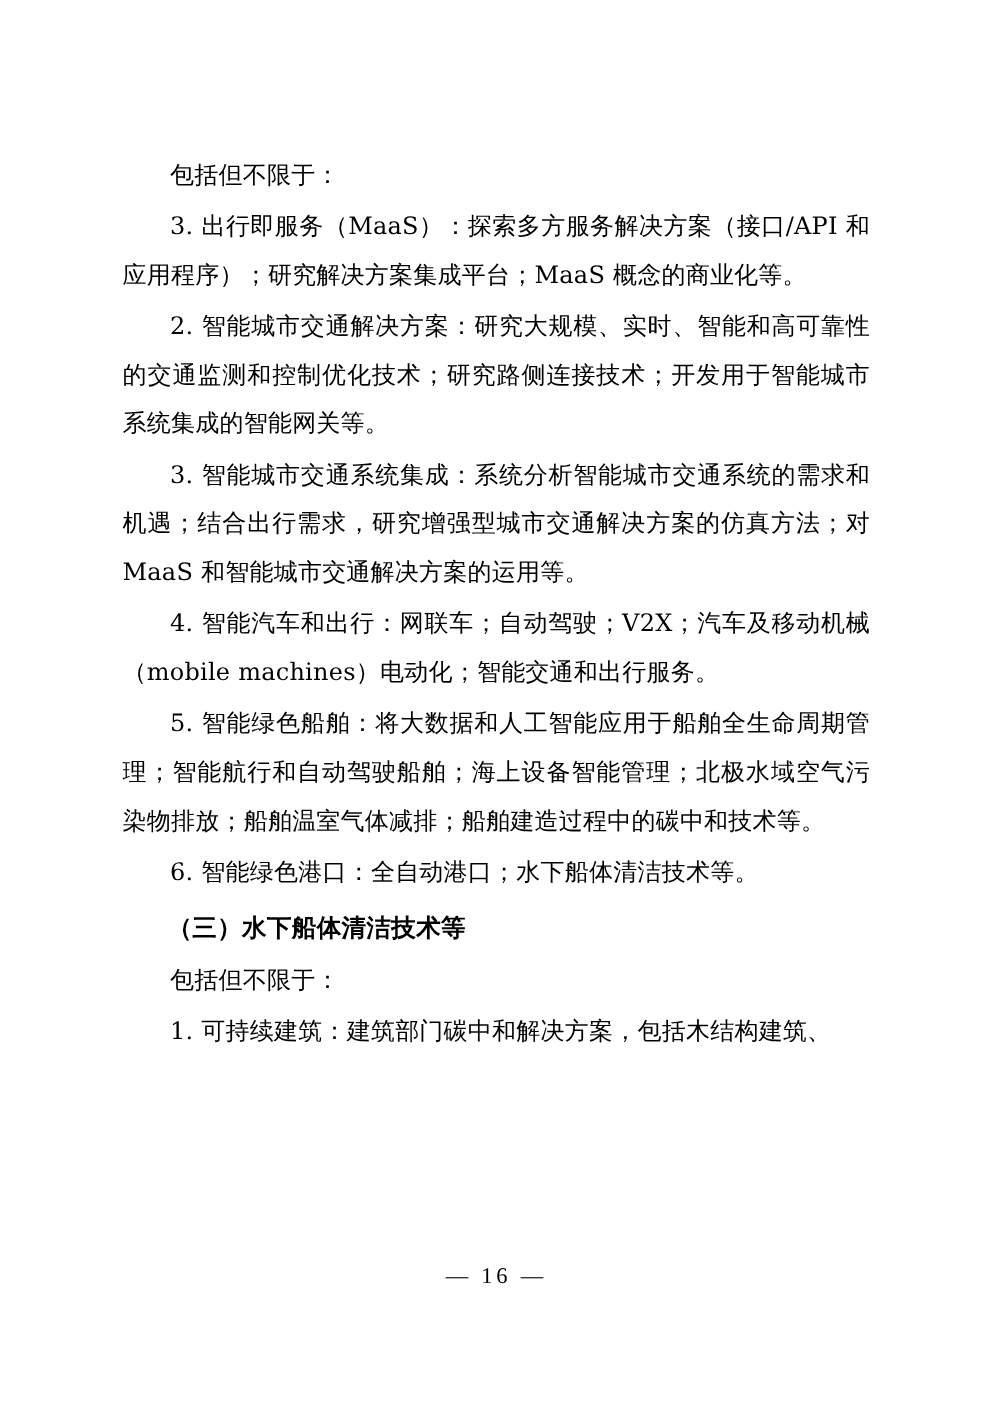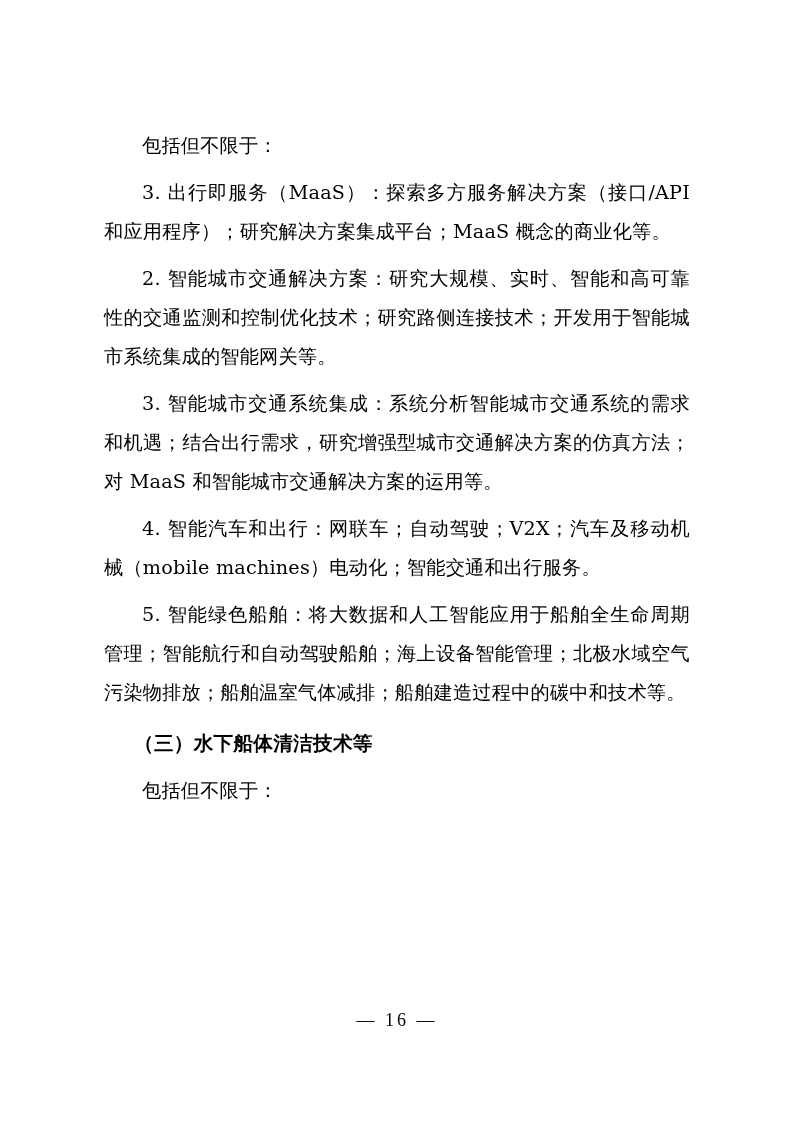--- a/index.html
+++ b/index.html
@@ -30,21 +30,21 @@
   }
   .heading {
     font-weight: bold;
     font-size: 19.6px;
     line-height: 39px;
     margin: 0 0 2px 0;
     text-indent: 38px;
     letter-spacing: 0.3px;
   }
   .para {
-    margin: 8px;
+    margin: 2px;
     text-indent: 38px;
   }
   .para.list {
     text-indent: 38px;
   }
   .footer {
     position: absolute;
     left: 0;
     right: 0;
     bottom: 92px;
@@ -61,24 +61,26 @@
 
 <div class="page">
 
   <div class="section">
     <p class="body-text para">包括但不限于：</p>
     <p class="body-text para list">3. 出行即服务（MaaS）：探索多方服务解决方案（接口/API 和应用程序）；研究解决方案集成平台；MaaS 概念的商业化等。</p>
     <p class="body-text para list">2. 智能城市交通解决方案：研究大规模、实时、智能和高可靠性的交通监测和控制优化技术；研究路侧连接技术；开发用于智能城市系统集成的智能网关等。</p>
     <p class="body-text para list">3. 智能城市交通系统集成：系统分析智能城市交通系统的需求和机遇；结合出行需求，研究增强型城市交通解决方案的仿真方法；对 MaaS 和智能城市交通解决方案的运用等。</p>
     <p class="body-text para list">4. 智能汽车和出行：网联车；自动驾驶；V2X；汽车及移动机械（mobile machines）电动化；智能交通和出行服务。</p>
     <p class="body-text para list">5. 智能绿色船舶：将大数据和人工智能应用于船舶全生命周期管理；智能航行和自动驾驶船舶；海上设备智能管理；北极水域空气污染物排放；船舶温室气体减排；船舶建造过程中的碳中和技术等。</p>
+    <p class="body-text para list">6. 智能绿色港口：全自动港口；水下船体清洁技术等。</p>
   </div>
 
   <div class="spacer-sm"></div>
 
   <div class="section">
     <h2 class="heading">（三）水下船体清洁技术等</h2>
     <p class="body-text para">包括但不限于：</p>
+    <p class="body-text para list">1. 可持续建筑：建筑部门碳中和解决方案，包括木结构建筑、</p>
   </div>
 
   <div class="footer">— 16 —</div>
 
 </div>
 
 </body></html>

